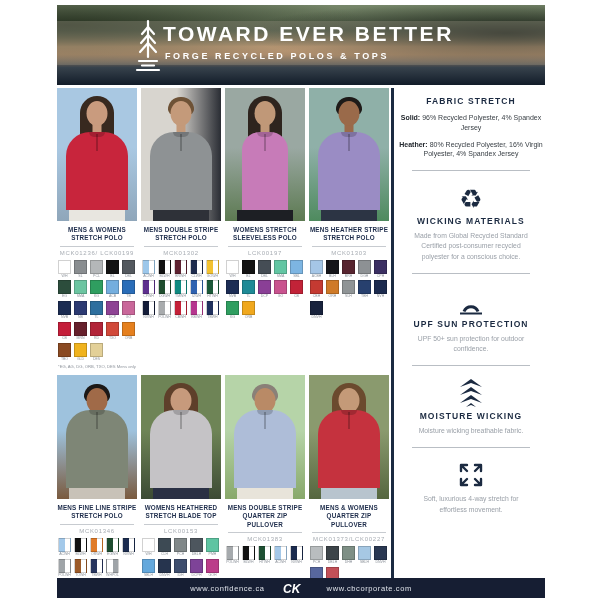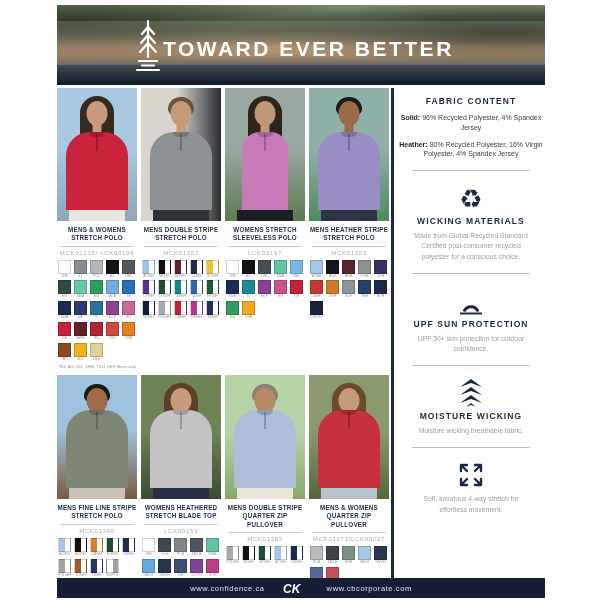--- a/index.html
+++ b/index.html
@@ -6,21 +6,21 @@
     font-family:"Liberation Sans",sans-serif;-webkit-font-smoothing:antialiased;}
   .abs{position:absolute;}
   
   #header{left:57px;top:5px;width:488px;height:80px;overflow:hidden;
     background:
       radial-gradient(ellipse at 92% 35%, rgba(18,24,18,.95), rgba(18,24,18,0) 42%),
       radial-gradient(ellipse at 2% 25%, rgba(34,44,28,.9), rgba(34,44,28,0) 45%),
       linear-gradient(180deg,#77876a 0%,#55644b 32%,#d9a472 52%,#b98a60 62%,#37424c 78%,#121c29 100%);}
   #header .band{position:absolute;left:0;right:0;top:16px;height:44px;background:rgba(150,145,130,.38);}
   #header .tree{position:absolute;left:76px;top:12px;}
-  #header .title{position:absolute;left:106px;top:32px;color:#fff;font-weight:bold;
+  #header .title{position:absolute;left:106px;top:17px;color:#fff;font-weight:bold;
     font-size:21px;letter-spacing:2.5px;white-space:nowrap;}
   #header .subtitle{position:absolute;left:108px;top:46px;color:#fff;font-weight:bold;
     font-size:9px;letter-spacing:2.6px;white-space:nowrap;}
   
   #product-grid{left:57px;top:88px;width:334px;display:grid;
     grid-template-columns:repeat(4,80px);column-gap:4px;row-gap:6px;}
   .card{width:80px;}
   .photo{position:relative;width:80px;overflow:hidden;}
   .row1 .photo{height:133px;} .row2 .photo{height:124px;}
   .hair{position:absolute;left:50%;transform:translateX(-50%);}
@@ -71,20 +71,21 @@
       <line x1="15" y1="4" x2="15" y2="40"></line>
       <path d="M15 10 L9 17 M15 10 L21 17"></path>
       <path d="M15 18 L8 26 M15 18 L22 26"></path>
       <path d="M15 26 L7 35 M15 26 L23 35"></path>
       <line x1="6" y1="44" x2="24" y2="44"></line>
       <line x1="9" y1="48.5" x2="21" y2="48.5"></line>
       <line x1="4" y1="53" x2="26" y2="53"></line>
     </g>
   </svg>
   <div class="title">TOWARD EVER BETTER</div>
+  <div class="subtitle">FORGE RECYCLED POLOS &amp; TOPS</div>
 </div>
 
 <div id="product-grid" class="abs">
     <div class="card row1">
       <div class="photo" style="background: linear-gradient(rgb(169, 200, 226) 0%, rgb(169, 200, 226) 45%, rgb(143, 166, 186) 100%);">
         <div class="hair long" style="background: rgb(56, 41, 31);"></div>
         <div class="neck" style="background: rgb(201, 155, 126);"></div>
         <div class="head" style="background: rgb(201, 155, 126);"></div>
         <div class="shirt" style="background: rgb(200, 37, 60);">
           <div class="collar"></div>
@@ -617,21 +618,21 @@
           <div class="lbl">CBH</div>
         </div>
       </div>
     </div>
   </div>
 
 <div id="vdivider" class="abs"></div>
 
 <div id="sidebar" class="abs">
   <div style="padding-top:8px;">
-    <div class="sb-head">FABRIC CONTENT</div>
+    <div class="sb-head">FABRIC STRETCH</div>
     <div class="fab-item">
       <b>Solid:</b>
       <span>96% Recycled Polyester, 4% Spandex Jersey</span>
     </div>
     <div class="fab-item">
       <b>Heather:</b>
       <span>80% Recycled Polyester, 16% Virgin Polyester, 4% Spandex Jersey</span>
     </div>
   </div>
   <hr class="sb-rule">

